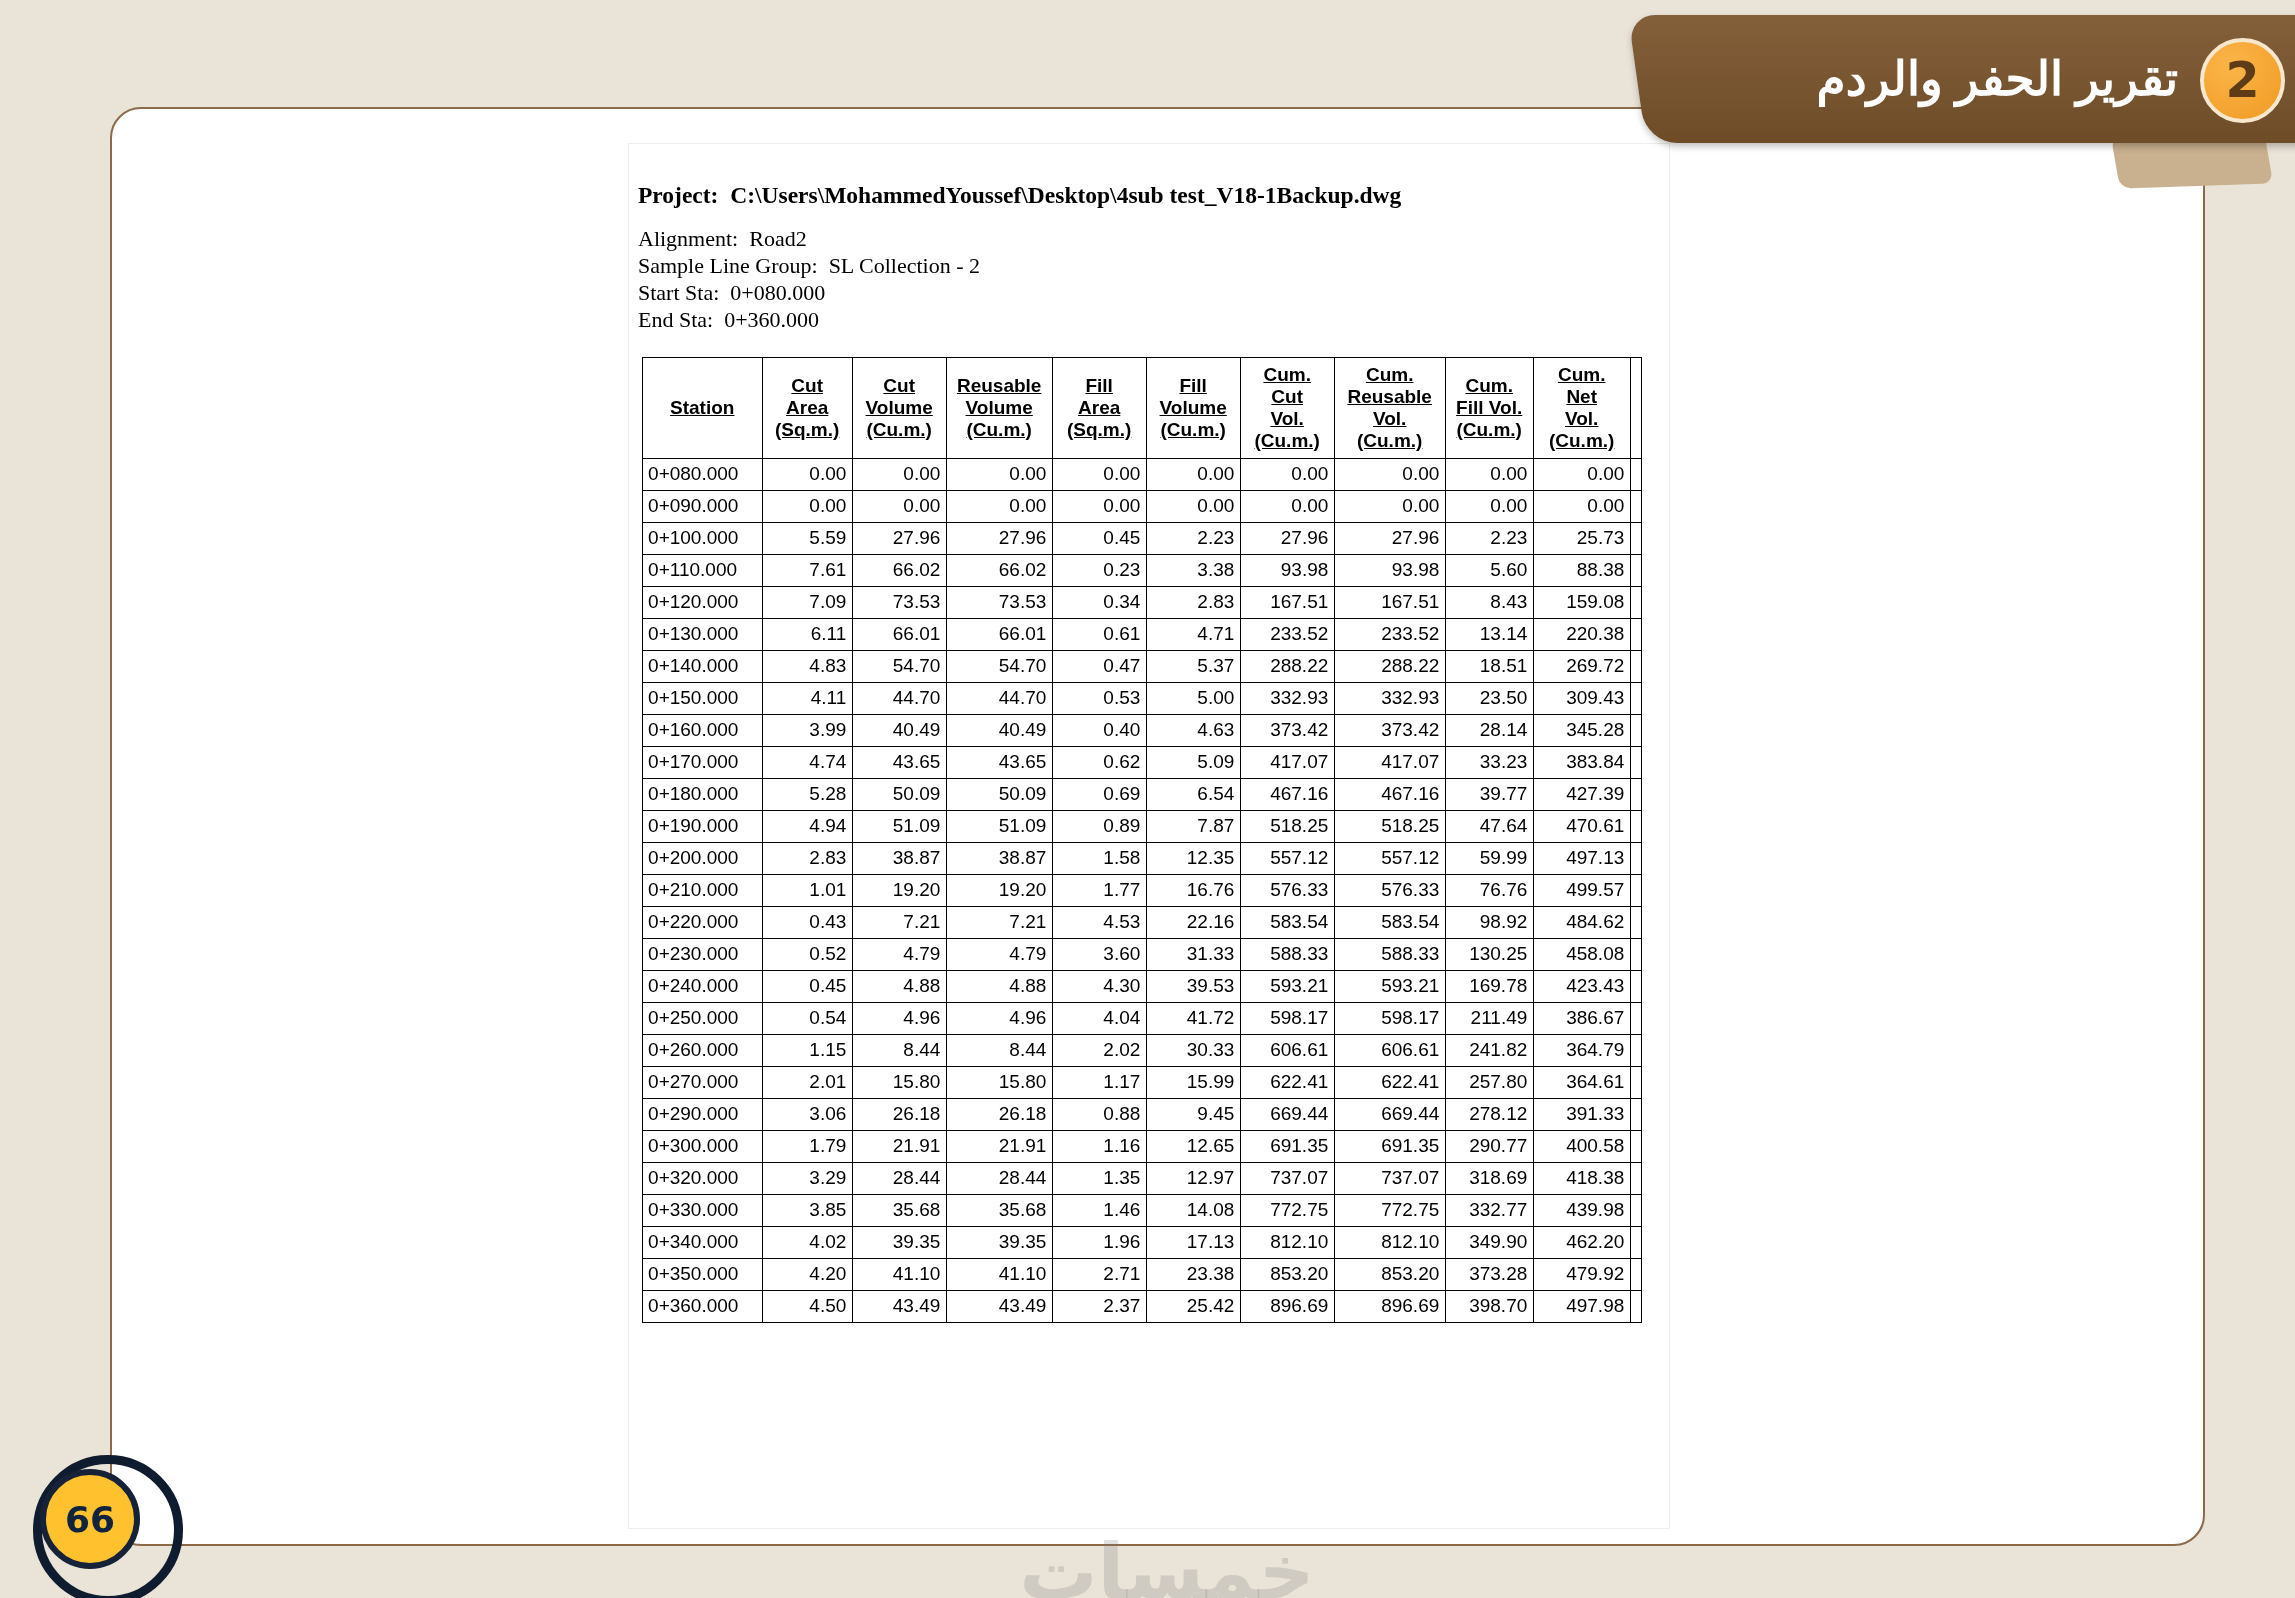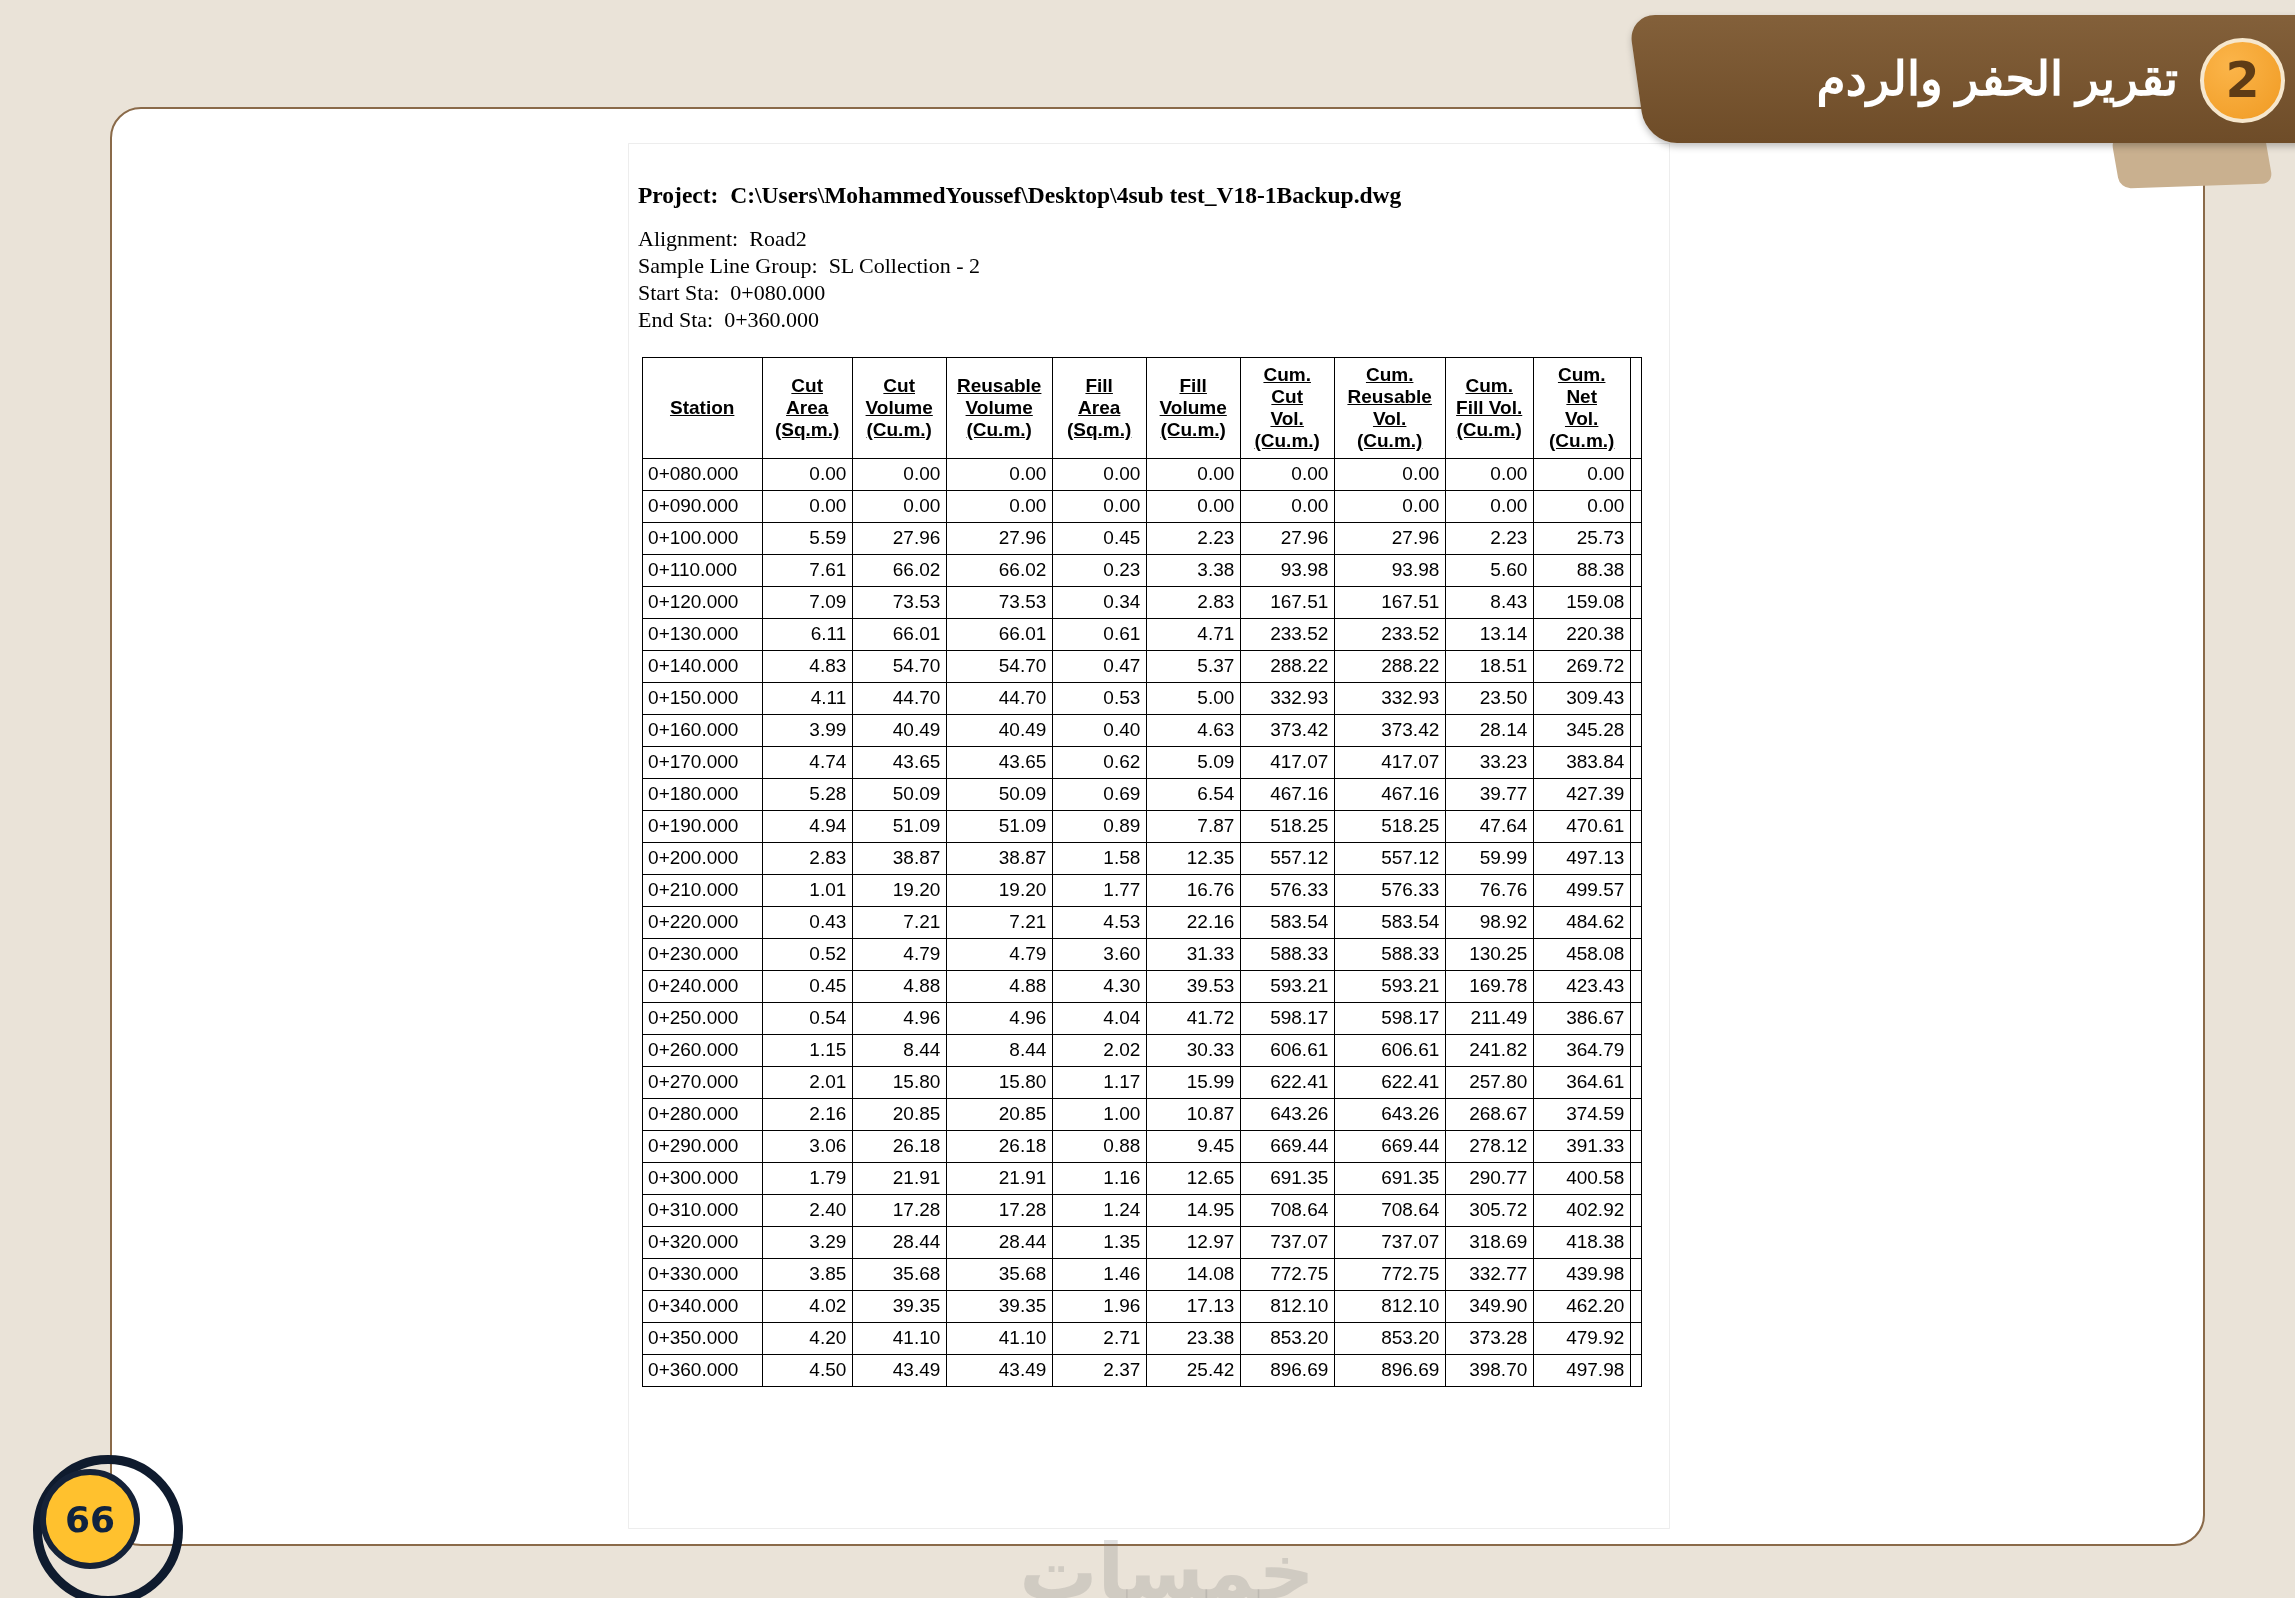--- a/index.html
+++ b/index.html
@@ -446,33 +446,20 @@
             <td class="num">15.80</td>
             <td class="num">1.17</td>
             <td class="num">15.99</td>
             <td class="num">622.41</td>
             <td class="num">622.41</td>
             <td class="num">257.80</td>
             <td class="num">364.61</td>
             <td class="filler"></td>
           </tr>
           <tr>
-            <td class="station">0+280.000</td>
-            <td class="num">2.16</td>
-            <td class="num">20.85</td>
-            <td class="num">20.85</td>
-            <td class="num">1.00</td>
-            <td class="num">10.87</td>
-            <td class="num">643.26</td>
-            <td class="num">643.26</td>
-            <td class="num">268.67</td>
-            <td class="num">374.59</td>
-            <td class="filler"></td>
-          </tr>
-          <tr>
             <td class="station">0+290.000</td>
             <td class="num">3.06</td>
             <td class="num">26.18</td>
             <td class="num">26.18</td>
             <td class="num">0.88</td>
             <td class="num">9.45</td>
             <td class="num">669.44</td>
             <td class="num">669.44</td>
             <td class="num">278.12</td>
             <td class="num">391.33</td>
@@ -485,33 +472,20 @@
             <td class="num">21.91</td>
             <td class="num">1.16</td>
             <td class="num">12.65</td>
             <td class="num">691.35</td>
             <td class="num">691.35</td>
             <td class="num">290.77</td>
             <td class="num">400.58</td>
             <td class="filler"></td>
           </tr>
           <tr>
-            <td class="station">0+310.000</td>
-            <td class="num">2.40</td>
-            <td class="num">17.28</td>
-            <td class="num">17.28</td>
-            <td class="num">1.24</td>
-            <td class="num">14.95</td>
-            <td class="num">708.64</td>
-            <td class="num">708.64</td>
-            <td class="num">305.72</td>
-            <td class="num">402.92</td>
-            <td class="filler"></td>
-          </tr>
-          <tr>
             <td class="station">0+320.000</td>
             <td class="num">3.29</td>
             <td class="num">28.44</td>
             <td class="num">28.44</td>
             <td class="num">1.35</td>
             <td class="num">12.97</td>
             <td class="num">737.07</td>
             <td class="num">737.07</td>
             <td class="num">318.69</td>
             <td class="num">418.38</td>

